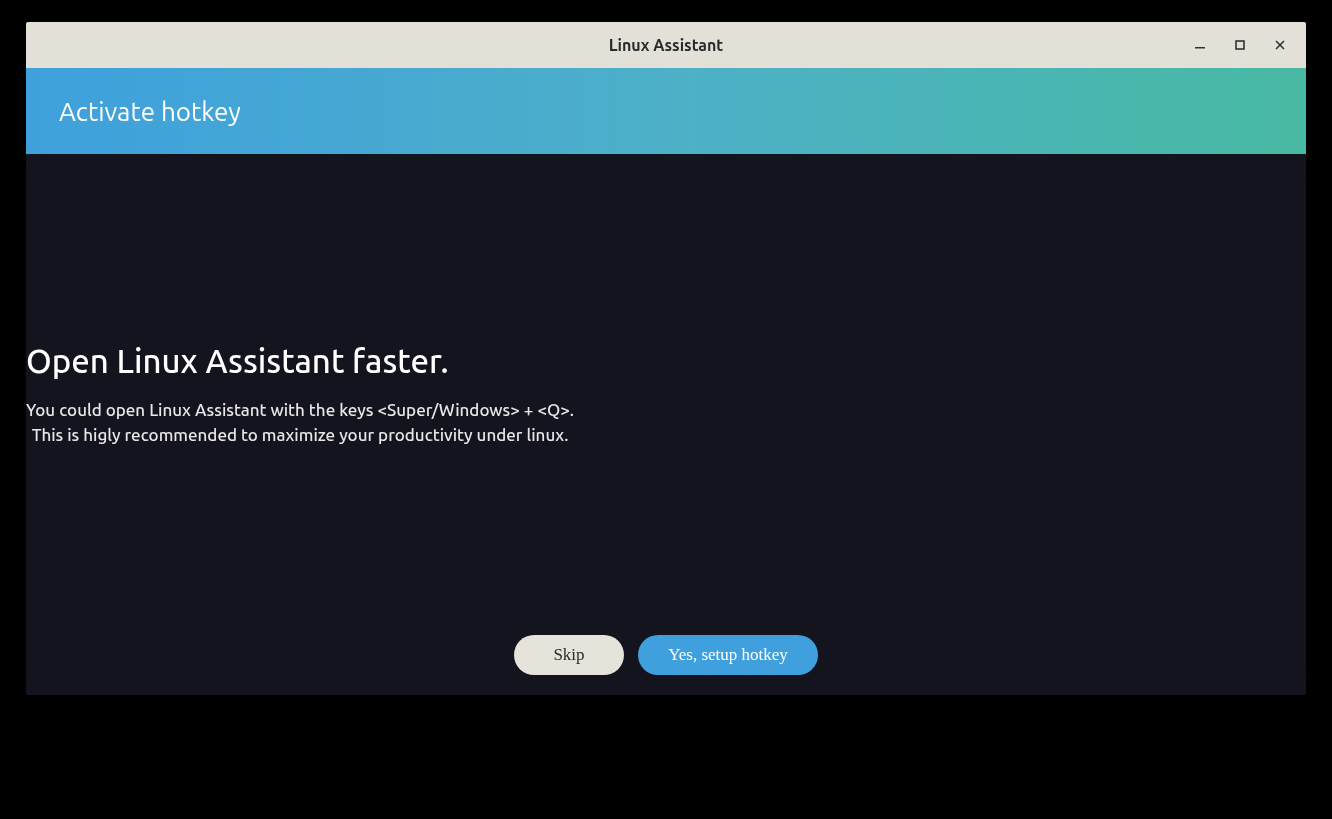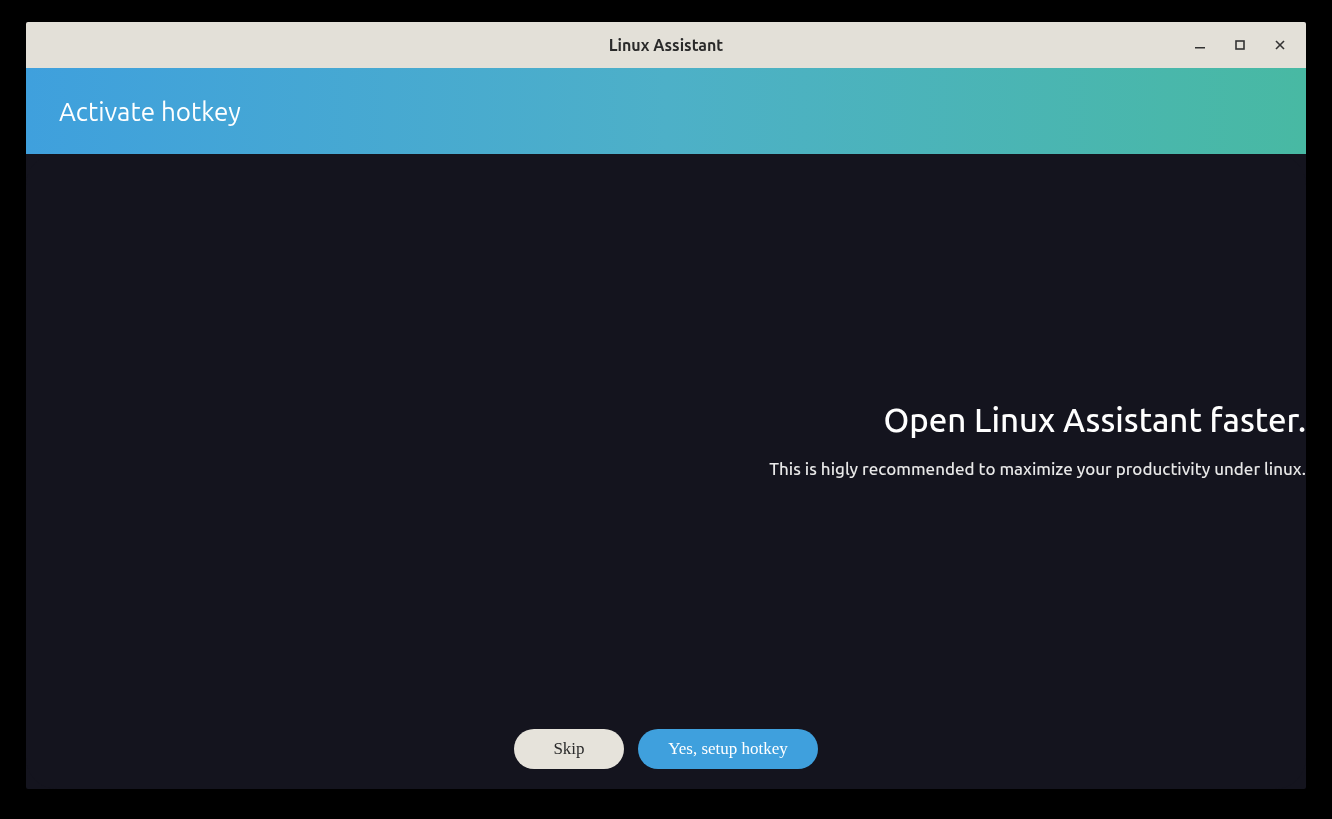--- a/index.html
+++ b/index.html
@@ -15,21 +15,21 @@
       font-family: "Ubuntu", "Segoe UI", "Helvetica Neue", Arial, sans-serif;
       overflow: hidden;
       display: flex;
       align-items: flex-start;
       justify-content: center;
       padding-top: 22px;
     }
     
     .window {
       width: 1280px;
-      height: 767px;
+      height: 673px;
       background: #14141e;
       display: flex;
       flex-direction: column;
       border-radius: 2px;
       overflow: hidden;
     }
     
     .titlebar {
       height: 46px;
       background: #e3e0d8;
@@ -82,21 +82,21 @@
       color: #fff;
       font-size: 26px;
       font-weight: 400;
     }
     
     .content {
       flex: 1;
       background: #14141e;
       display: flex;
       flex-direction: column;
-      align-items: flex-end;
+      align-items: flex-start;
       justify-content: center;
       position: relative;
       padding-bottom: 60px;
       border-radius: 31px;
     }
     
     .main-heading {
       color: #fff;
       font-size: 33px;
       font-weight: 500;
@@ -176,20 +176,21 @@
     </div>
   </div>
 
   <div class="banner">
     <span class="banner-title">Activate hotkey</span>
   </div>
 
   <div class="content">
     <h1 class="main-heading">Open Linux Assistant faster.</h1>
     <div class="description">
+      <div>You could open Linux Assistant with the keys &lt;Super/Windows&gt;  + &lt;Q&gt;.</div>
       <div>This is higly recommended to maximize your productivity under linux.</div>
     </div>
 
     <div class="button-row">
       <button class="btn btn-skip">Skip</button>
       <button class="btn btn-primary">Yes, setup hotkey</button>
     </div>
   </div>
 
 </div>

